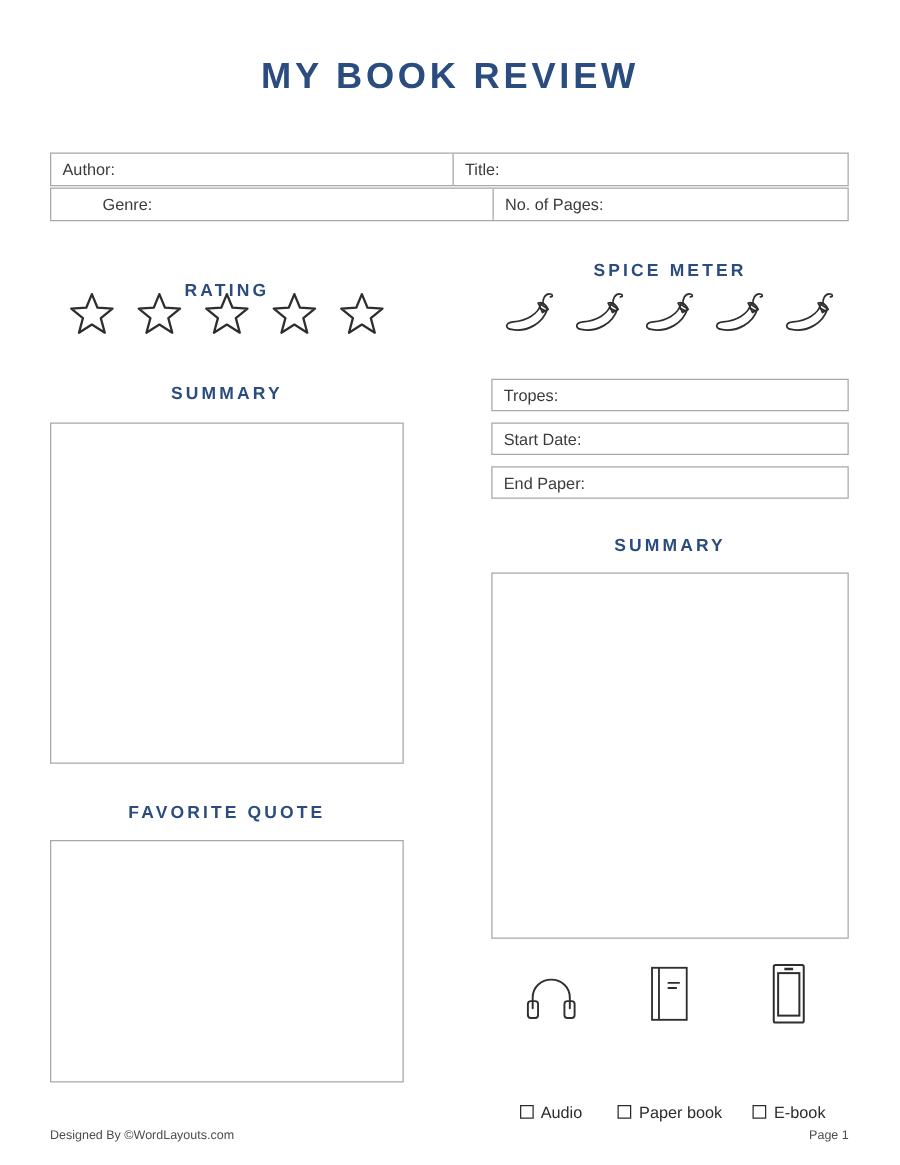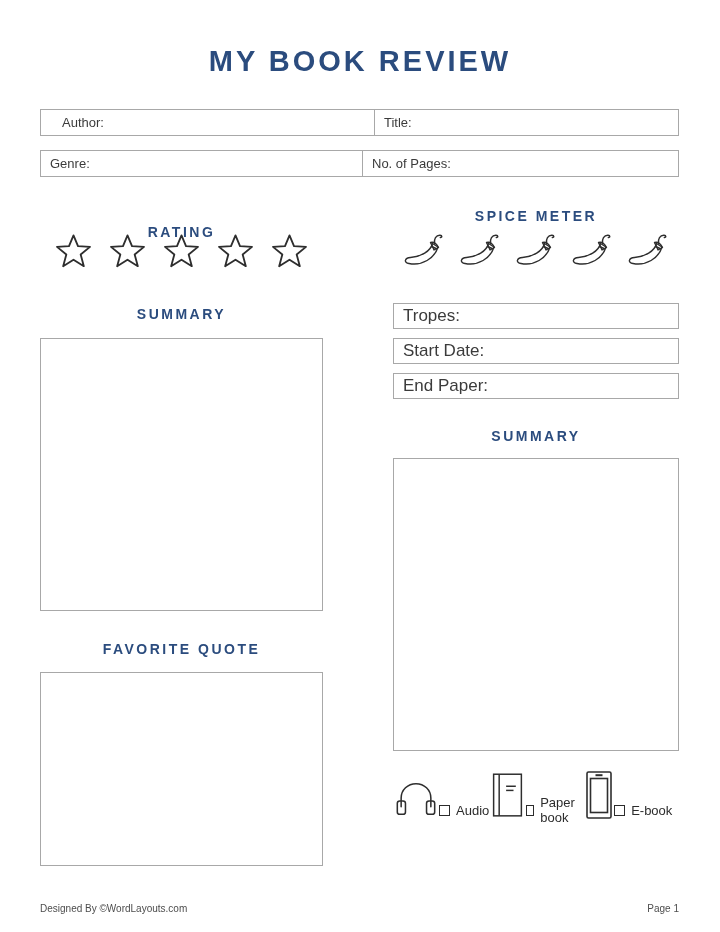--- a/index.html
+++ b/index.html
@@ -13,22 +13,22 @@
     position:relative;width:720px;height:932px;background:#ffffff;
     font-family:"Liberation Sans",sans-serif;overflow:hidden;margin:0 auto;
   }
   .title{
     position:absolute;top:45px;left:0;width:720px;margin:0;text-align:center;
     font-size:29px;font-weight:bold;letter-spacing:3px;color:var(--accent);
   }
   
   .info-row{position:absolute;left:40px;width:639px;height:27px;display:flex;
     border:1px solid var(--border);box-sizing:border-box;}
-  .info-row.r1{top:109px;padding-left:12px;}
-  .info-row.r2{top:150px;}
+  .info-row.r1{top:122px;}
+  .info-row.r2{top:150px;padding-left:32px;}
   .cell{display:flex;align-items:center;padding-left:9px;font-size:13px;color:var(--ink);box-sizing:border-box;}
   .cell-l{width:322px;border-right:1px solid var(--border);}
   .cell-r{flex:1;}
   
   .heading{position:absolute;margin:0;font-size:14px;font-weight:bold;
     letter-spacing:2.5px;color:var(--accent);text-align:center;}
   .h-rating{left:40px;top:224px;width:283px;}
   .h-spice{left:393px;top:208px;width:286px;}
   .h-review{left:40px;top:306px;width:283px;}
   .h-summary{left:393px;top:428px;width:286px;}
@@ -39,27 +39,27 @@
   .chilis{left:393px;top:226px;width:286px;gap:6px;}
   .star svg,.chili svg{display:block;}
   
   .box{position:absolute;border:1px solid var(--border);box-sizing:border-box;background:#fff;}
   .review-box{left:40px;top:338px;width:283px;height:273px;}
   .summary-box{left:393px;top:458px;width:286px;height:293px;}
   .quote-box{left:40px;top:672px;width:283px;height:194px;}
   
   .field{position:absolute;left:393px;width:286px;height:26px;border:1px solid var(--border);
     box-sizing:border-box;display:flex;align-items:center;padding-left:9px;
-    font-size:17px;color:var(--ink);background:#fff;}
+    font-size:13px;color:var(--ink);background:#fff;}
   .f-tropes{top:303px;}
   .f-start{top:338px;}
   .f-end{top:373px;}
   
   .formats{position:absolute;left:393px;top:764px;width:286px;display:flex;}
-  .format{flex:1;display:flex;flex-direction:row;}
+  .format{flex:1;display:flex;flex-direction:column;align-items:center;gap:31px;}
   .format-icon{height:56px;display:flex;align-items:flex-end;}
   .format-check{margin-top:31px;display:flex;align-items:center;font-size:13px;color:#2c2c2c;}
   .checkbox{width:11px;height:11px;border:1.5px solid #2c2c2c;display:inline-block;
     margin-right:6px;background:#fff;box-sizing:border-box;}
   
   .footer{position:absolute;left:40px;top:903px;width:639px;display:flex;
     justify-content:space-between;font-size:10px;color:#4d4d4d;}
 </style>
 </head>
 <body>

